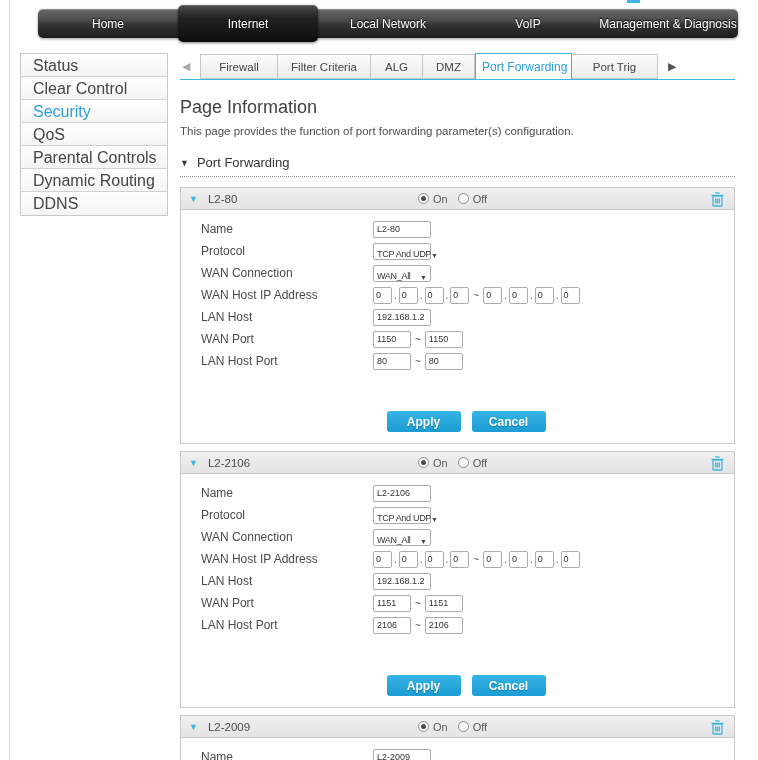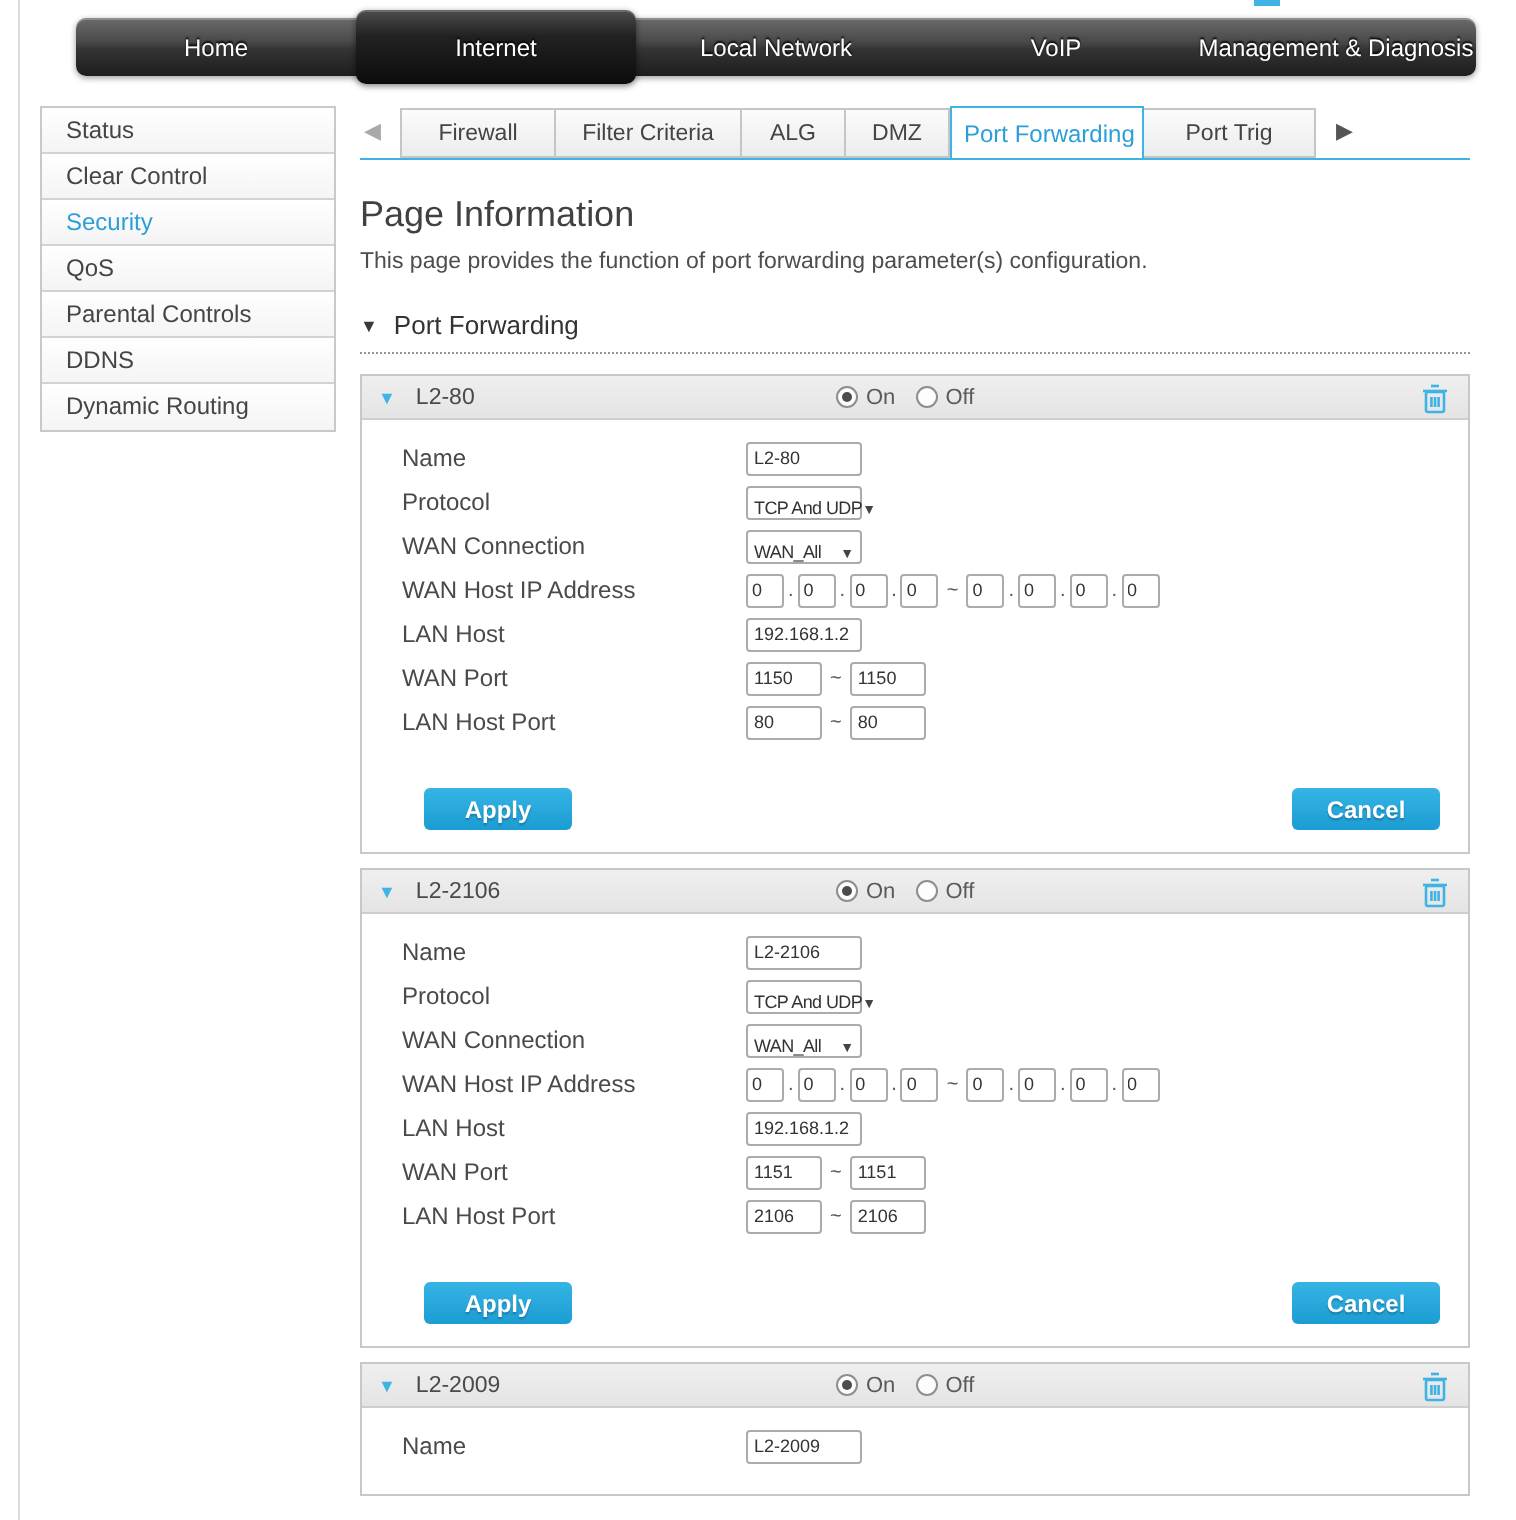--- a/index.html
+++ b/index.html
@@ -17,21 +17,21 @@
             box-shadow:0 1px 3px rgba(0,0,0,.4), inset 0 1px 0 rgba(255,255,255,.25);
             display:flex; }
   .topnav-item { flex:1; display:flex; align-items:center; justify-content:center;
                  color:#fff; font-size:12px; text-shadow:0 -1px 1px #000; cursor:pointer; }
   .topnav-item.active { position:relative; margin:-4px 0; height:37px; border-radius:5px;
                  background:linear-gradient(#4d4d4d 0%,#222 35%,#0c0c0c 100%);
                  box-shadow:0 1px 3px rgba(0,0,0,.5), inset 0 1px 0 rgba(255,255,255,.18);text-align:center; }
 
   
   .sidebar { position:absolute; left:20px; top:53px; width:148px; border:1px solid #c9c9c9; background:#fff; }
-  .side-item { height:23px; line-height:23px; padding-left:12px; font-size:12px; color:#454545;
+  .side-item { height:23px; line-height:23px; padding-left:12px; font-size:16px; color:#454545;
                border-bottom:1px solid #d2d2d2; background:linear-gradient(#ffffff,#f4f4f4); cursor:pointer; }
   .side-item:last-child { border-bottom:none; }
   .side-item.active { color:#2d9fd8; }
 
   
   .content { position:absolute; left:180px; top:53px; width:555px; }
 
   
   .tabstrip { position:relative; height:27px; }
   .tabstrip .underline { position:absolute; left:0; right:0; bottom:0; height:1px; background:#3fb3e3; }
@@ -78,21 +78,21 @@
               font-family:"Liberation Sans",sans-serif; font-size:9px; color:#333; padding:0 2px; }
   input.port { width:38px; height:17px; border:1px solid #ababab; border-radius:2px;
               font-family:"Liberation Sans",sans-serif; font-size:9px; color:#333; padding:0 3px; }
   .dd { width:58px; height:17px; border:1px solid #ababab; border-radius:2px; background:#fff;
         display:inline-flex; align-items:flex-end; justify-content:space-between; padding:0 3px; cursor:pointer; }
   .dd span.val { font-size:9px; color:#333; letter-spacing:-0.3px; white-space:nowrap; }
   .dd span.arr { font-size:7px; color:#444; }
   .sep { font-size:10px; color:#555; margin:0 2px; }
   .tilde { font-size:10px; color:#555; margin:0 4px; }
 
-  .btn-row { display:flex; justify-content:space-between; margin-top:24px; }
+  .btn-row { display:flex; justify-content:center; margin-top:41px; }
   .btn { width:74px; height:21px; border:none; border-radius:3px; color:#fff; font-size:12px; font-weight:600;
          font-family:"Liberation Sans",sans-serif; cursor:pointer; text-shadow:0 1px 1px rgba(0,0,0,.25);
          background:linear-gradient(#35b4e4,#1b9cd3); margin-left:11px; }
 </style>
 </head>
 <body>
 
 <div class="left-hairline"></div>
 <div class="top-marker"></div>
 
@@ -103,22 +103,22 @@
   <div class="topnav-item">VoIP</div>
   <div class="topnav-item">Management &amp; Diagnosis</div>
 </div>
 
 <div class="sidebar">
   <div class="side-item">Status</div>
   <div class="side-item">Clear Control</div>
   <div class="side-item active">Security</div>
   <div class="side-item">QoS</div>
   <div class="side-item">Parental Controls</div>
+  <div class="side-item">Dynamic Routing</div>
   <div class="side-item">DDNS</div>
-  <div class="side-item">Dynamic Routing</div>
 </div>
 
 <div class="content">
 
   <div class="tabstrip">
     <span class="tab-arrow prev">◀</span>
     <div class="tabs">
       <div class="tab" style="width:78px">Firewall</div>
       <div class="tab" style="width:93px">Filter Criteria</div>
       <div class="tab" style="width:52px">ALG</div>

